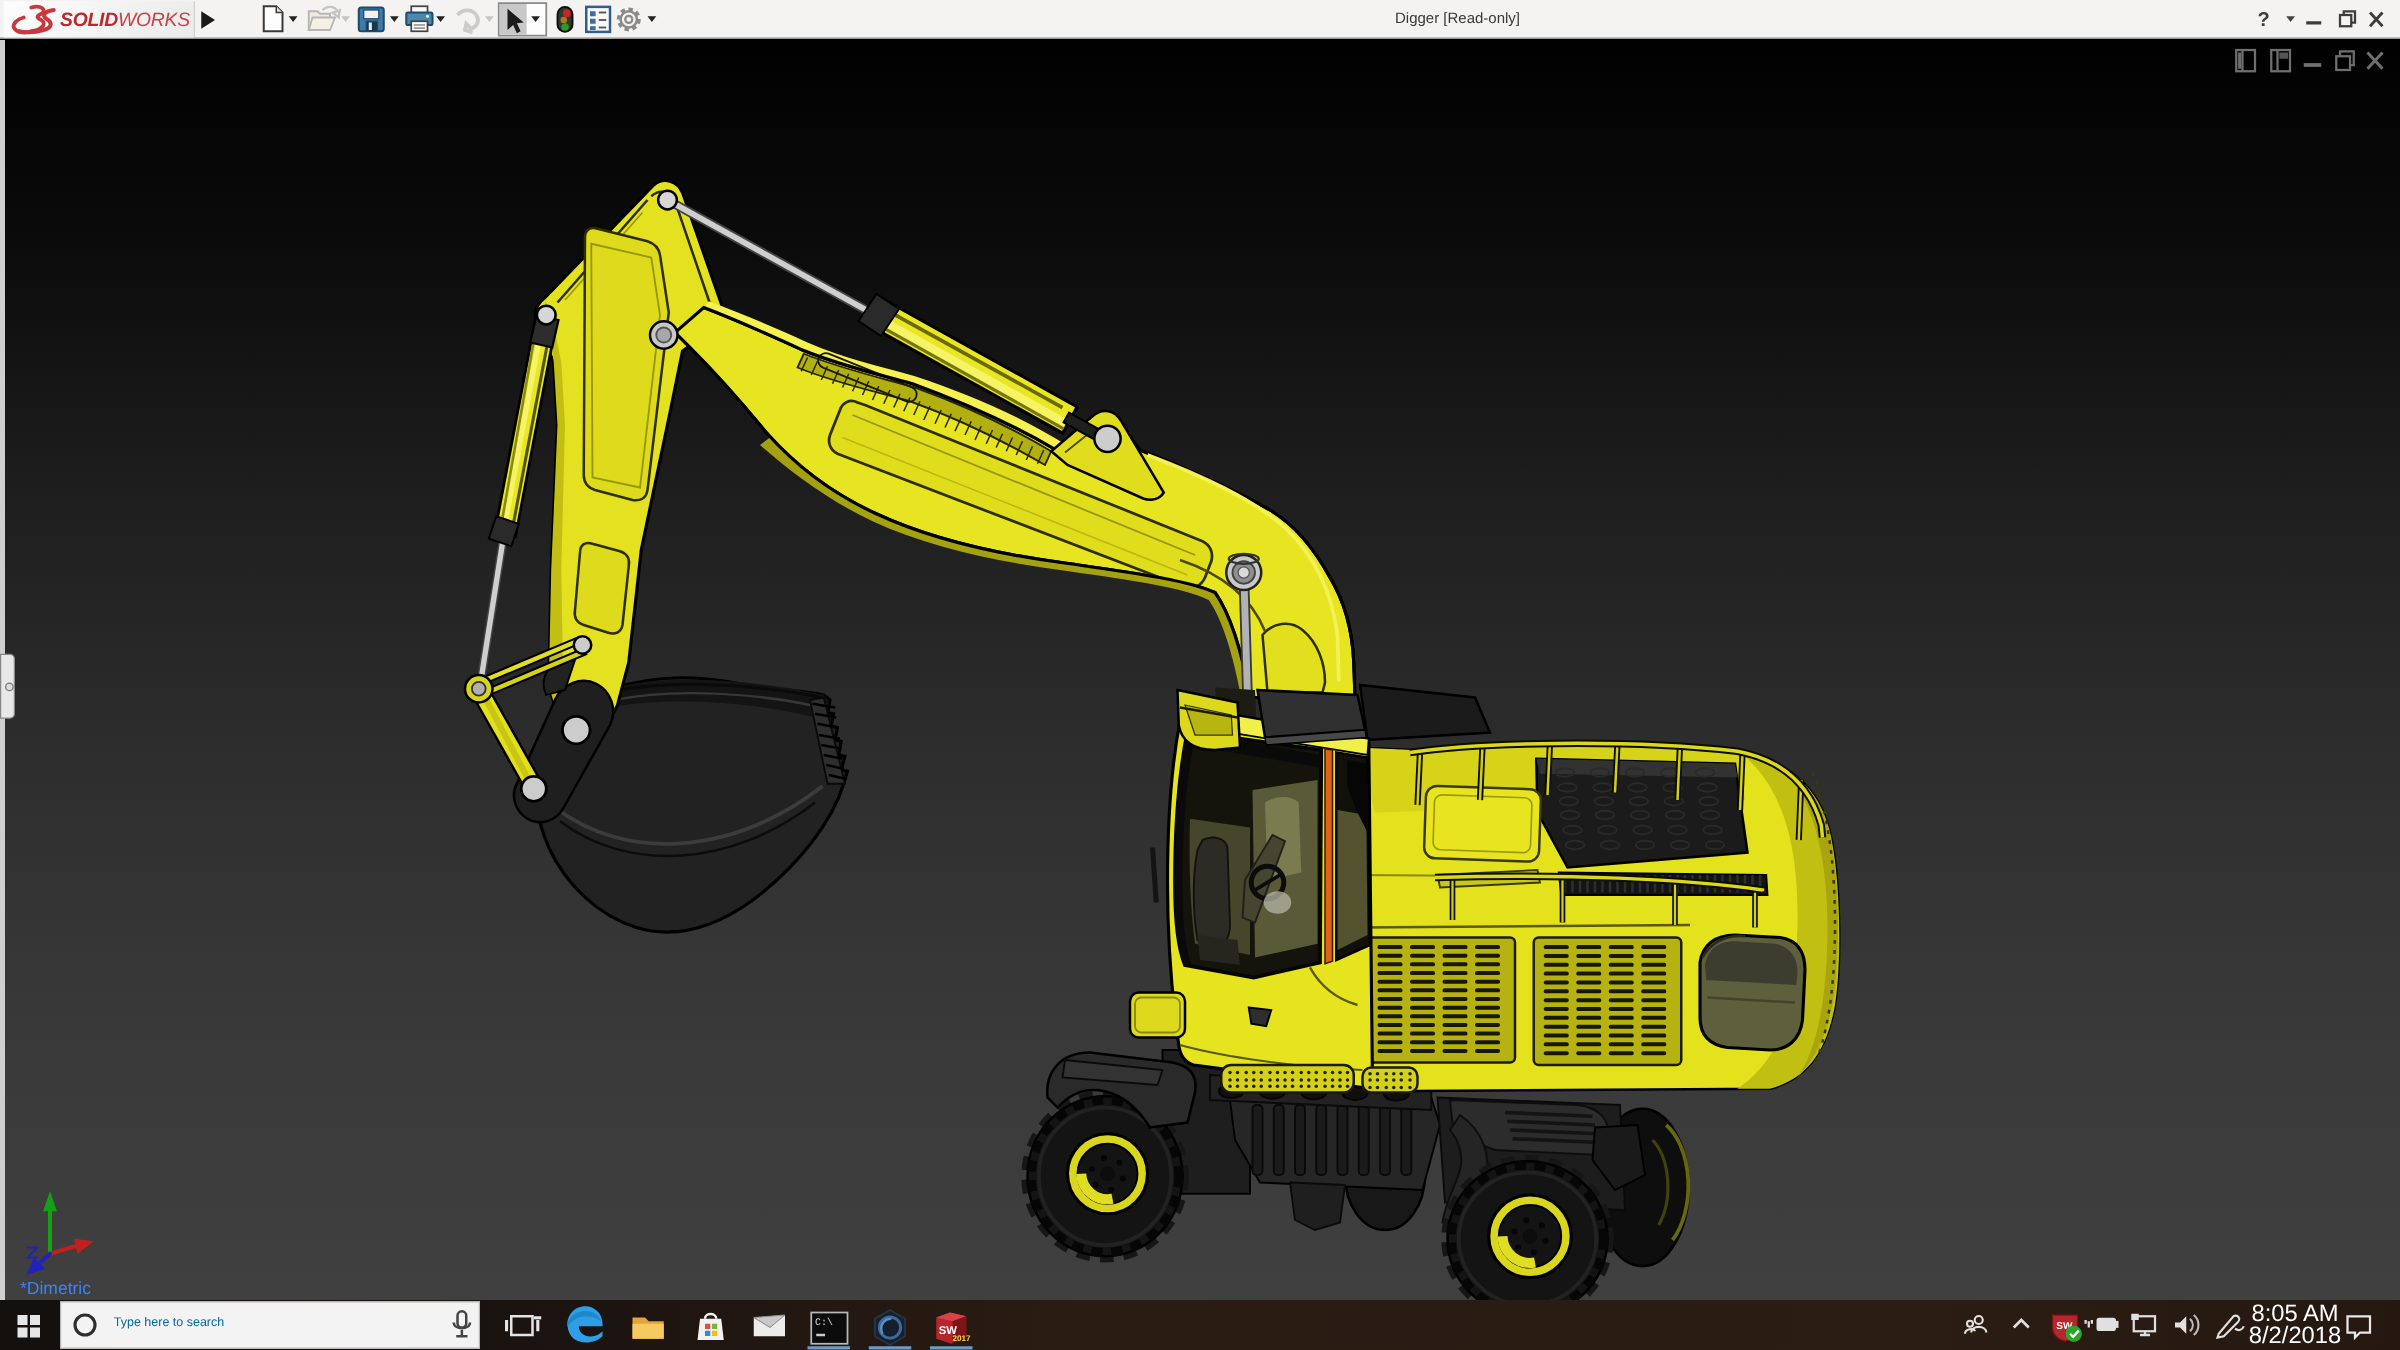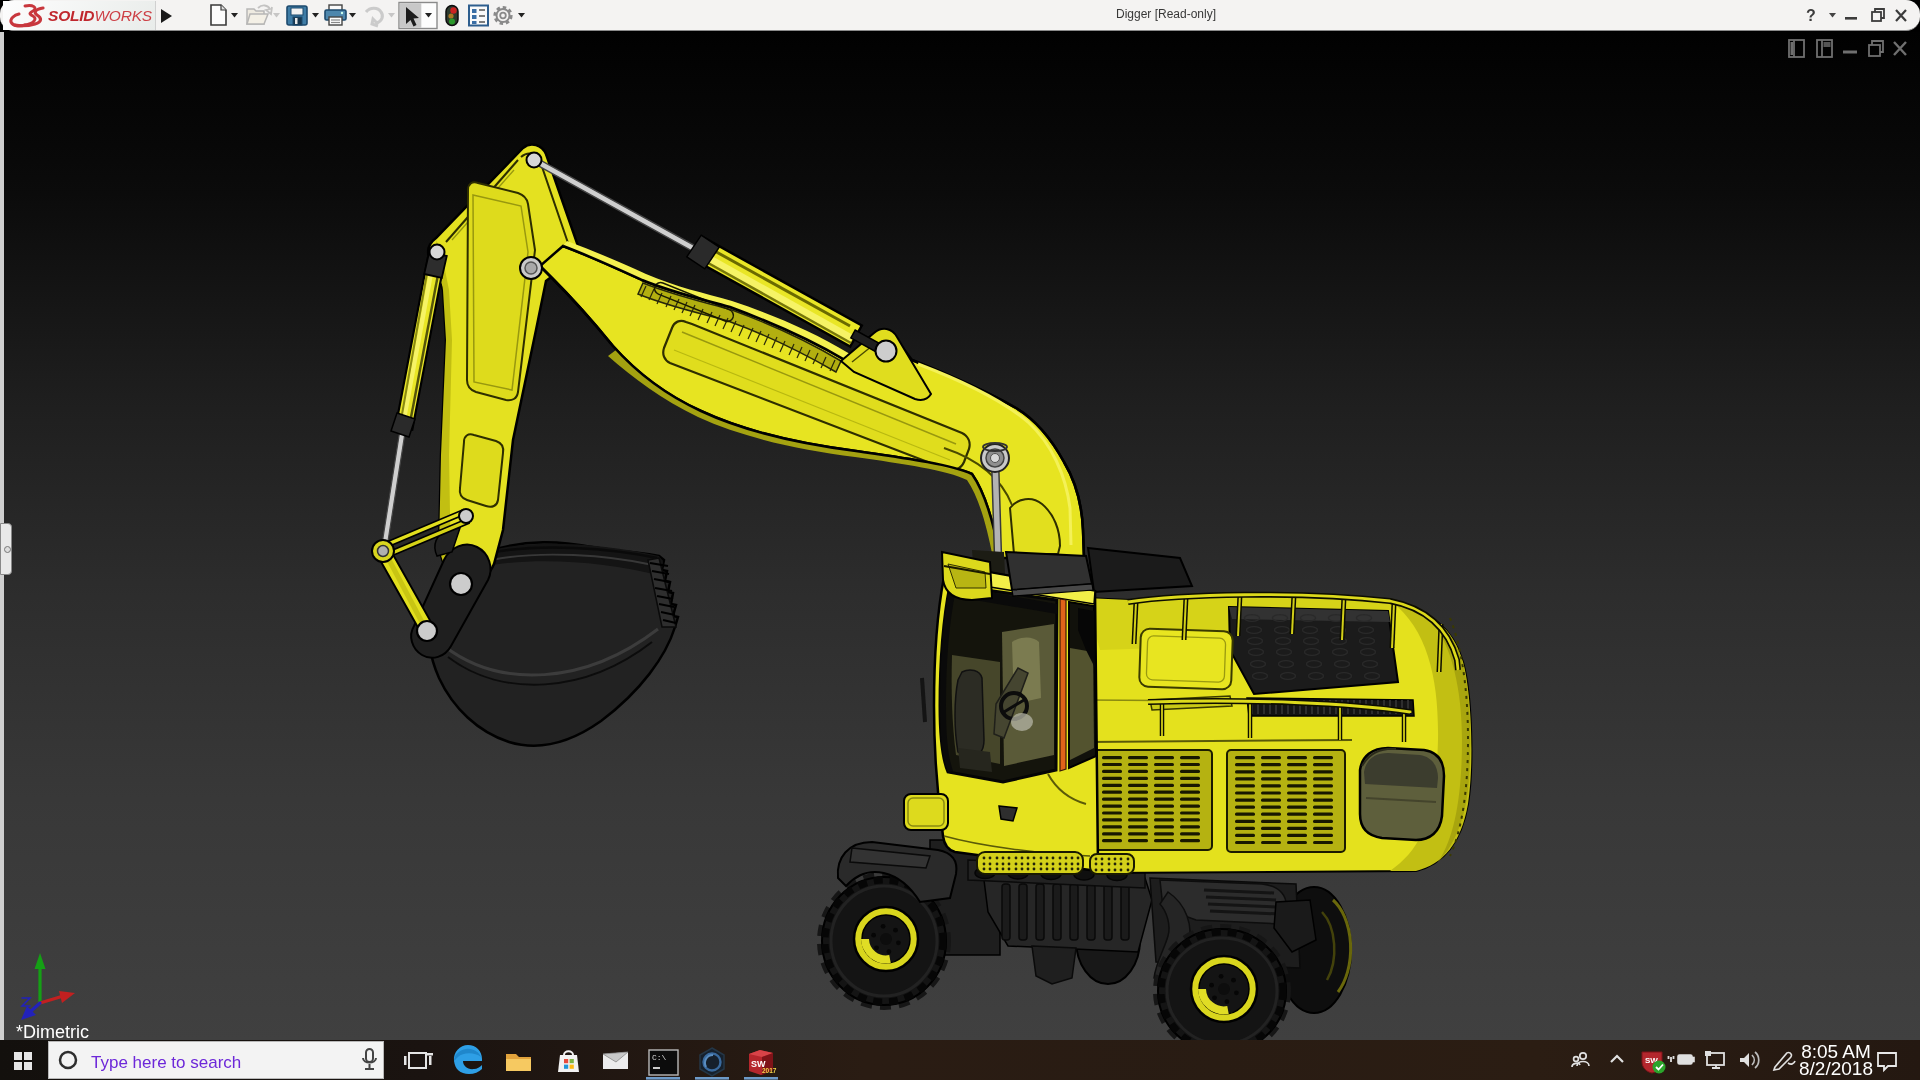--- a/index.html
+++ b/index.html
@@ -1,27 +1,27 @@
 <!DOCTYPE html>
 <html><head>
 <meta charset="utf-8">
 <style>
   * { margin:0; padding:0; box-sizing:border-box; }
   html,body { width:1920px; height:1080px; overflow:hidden; background:#000; font-family:"Liberation Sans", sans-serif; }
-  #toolbar { position:absolute; left:0; top:0; width:1920px; height:31px; background:#f4f3f2; border-bottom:1px solid #8a8a8a; z-index:10;border-radius:14px; }
+  #toolbar { position:absolute; left:0; top:0; width:1920px; height:31px; background:#f4f3f2; border-bottom:1px solid #8a8a8a; z-index:10; }
   #logo { position:absolute; left:3px; top:1px; width:153px; height:29px; background:linear-gradient(120deg,#fdfdfd,#e9ecea); border-right:1px solid #d0d0d0; }
   #title { position:absolute; left:766px; top:0; width:800px; text-align:center; font-size:12px; color:#383838; line-height:29px; }
   #viewport { position:absolute; left:0; top:32px; width:1920px; height:1008px; background:linear-gradient(180deg,#010101 0%,#0b0b0b 16%,#1e1e1e 36%,#2d2d2d 56%,#383838 76%,#404040 100%); }
   #vpedge { position:absolute; left:0; top:32px; width:4px; height:1008px; background:#cfcfcf; z-index:5;}
   #vptab { position:absolute; left:0; top:523px; width:12px; height:52px; background:#e8e8e8; border:1px solid #888; border-radius:0 4px 4px 0; z-index:6;}
   #vptab:after { content:""; position:absolute; left:3px; top:22px; width:5px; height:5px; border:1px solid #777; border-radius:50%; background:#ddd;}
   #taskbar { position:absolute; left:0; top:1040px; width:1920px; height:40px; background:linear-gradient(90deg,#13100d 0%,#1a1310 22%,#2a1c13 45%,#33221695 60%,#2b1d13 80%,#241811 100%); background-color:#1a130f; z-index:20; }
-  #dimetric { position:absolute; left:16px; top:1022px; font-size:18px; color:#ffffff; z-index:4; }
+  #dimetric { position:absolute; left:16px; top:1022px; font-size:14px; color:#3b82f6; z-index:4; }
   #searchbox { position:absolute; left:48px; top:1px; width:336px; height:38px; background:#f3f3f3; border:1px solid #b8b8b8; }
-  #searchtext { position:absolute; left:42px; top:11px; font-size:17px; color:#6d28d9; }
+  #searchtext { position:absolute; left:42px; top:11px; font-size:10px; color:#0369a1; }
   #clock { position:absolute; left:1794px; top:3px; width:84px; text-align:center; color:#ffffff; font-size:19px; line-height:17px; }
 </style>
 </head>
 <body>
 <div id="viewport"></div>
 <div id="vpedge"></div>
 <div id="vptab"></div>
 <svg id="scene" width="1920" height="1080" viewBox="0 0 1920 1080" style="position:absolute;left:0;top:0;z-index:3">
 <ellipse cx="1314" cy="950" rx="37" ry="63" fill="#0e0e0e" stroke="#000" stroke-width="2"></ellipse>
 <path d="M 1333,900 A 33 55 0 0 1 1338,992" stroke="#7a780c" stroke-width="3" fill="none" opacity="0.85"></path>

